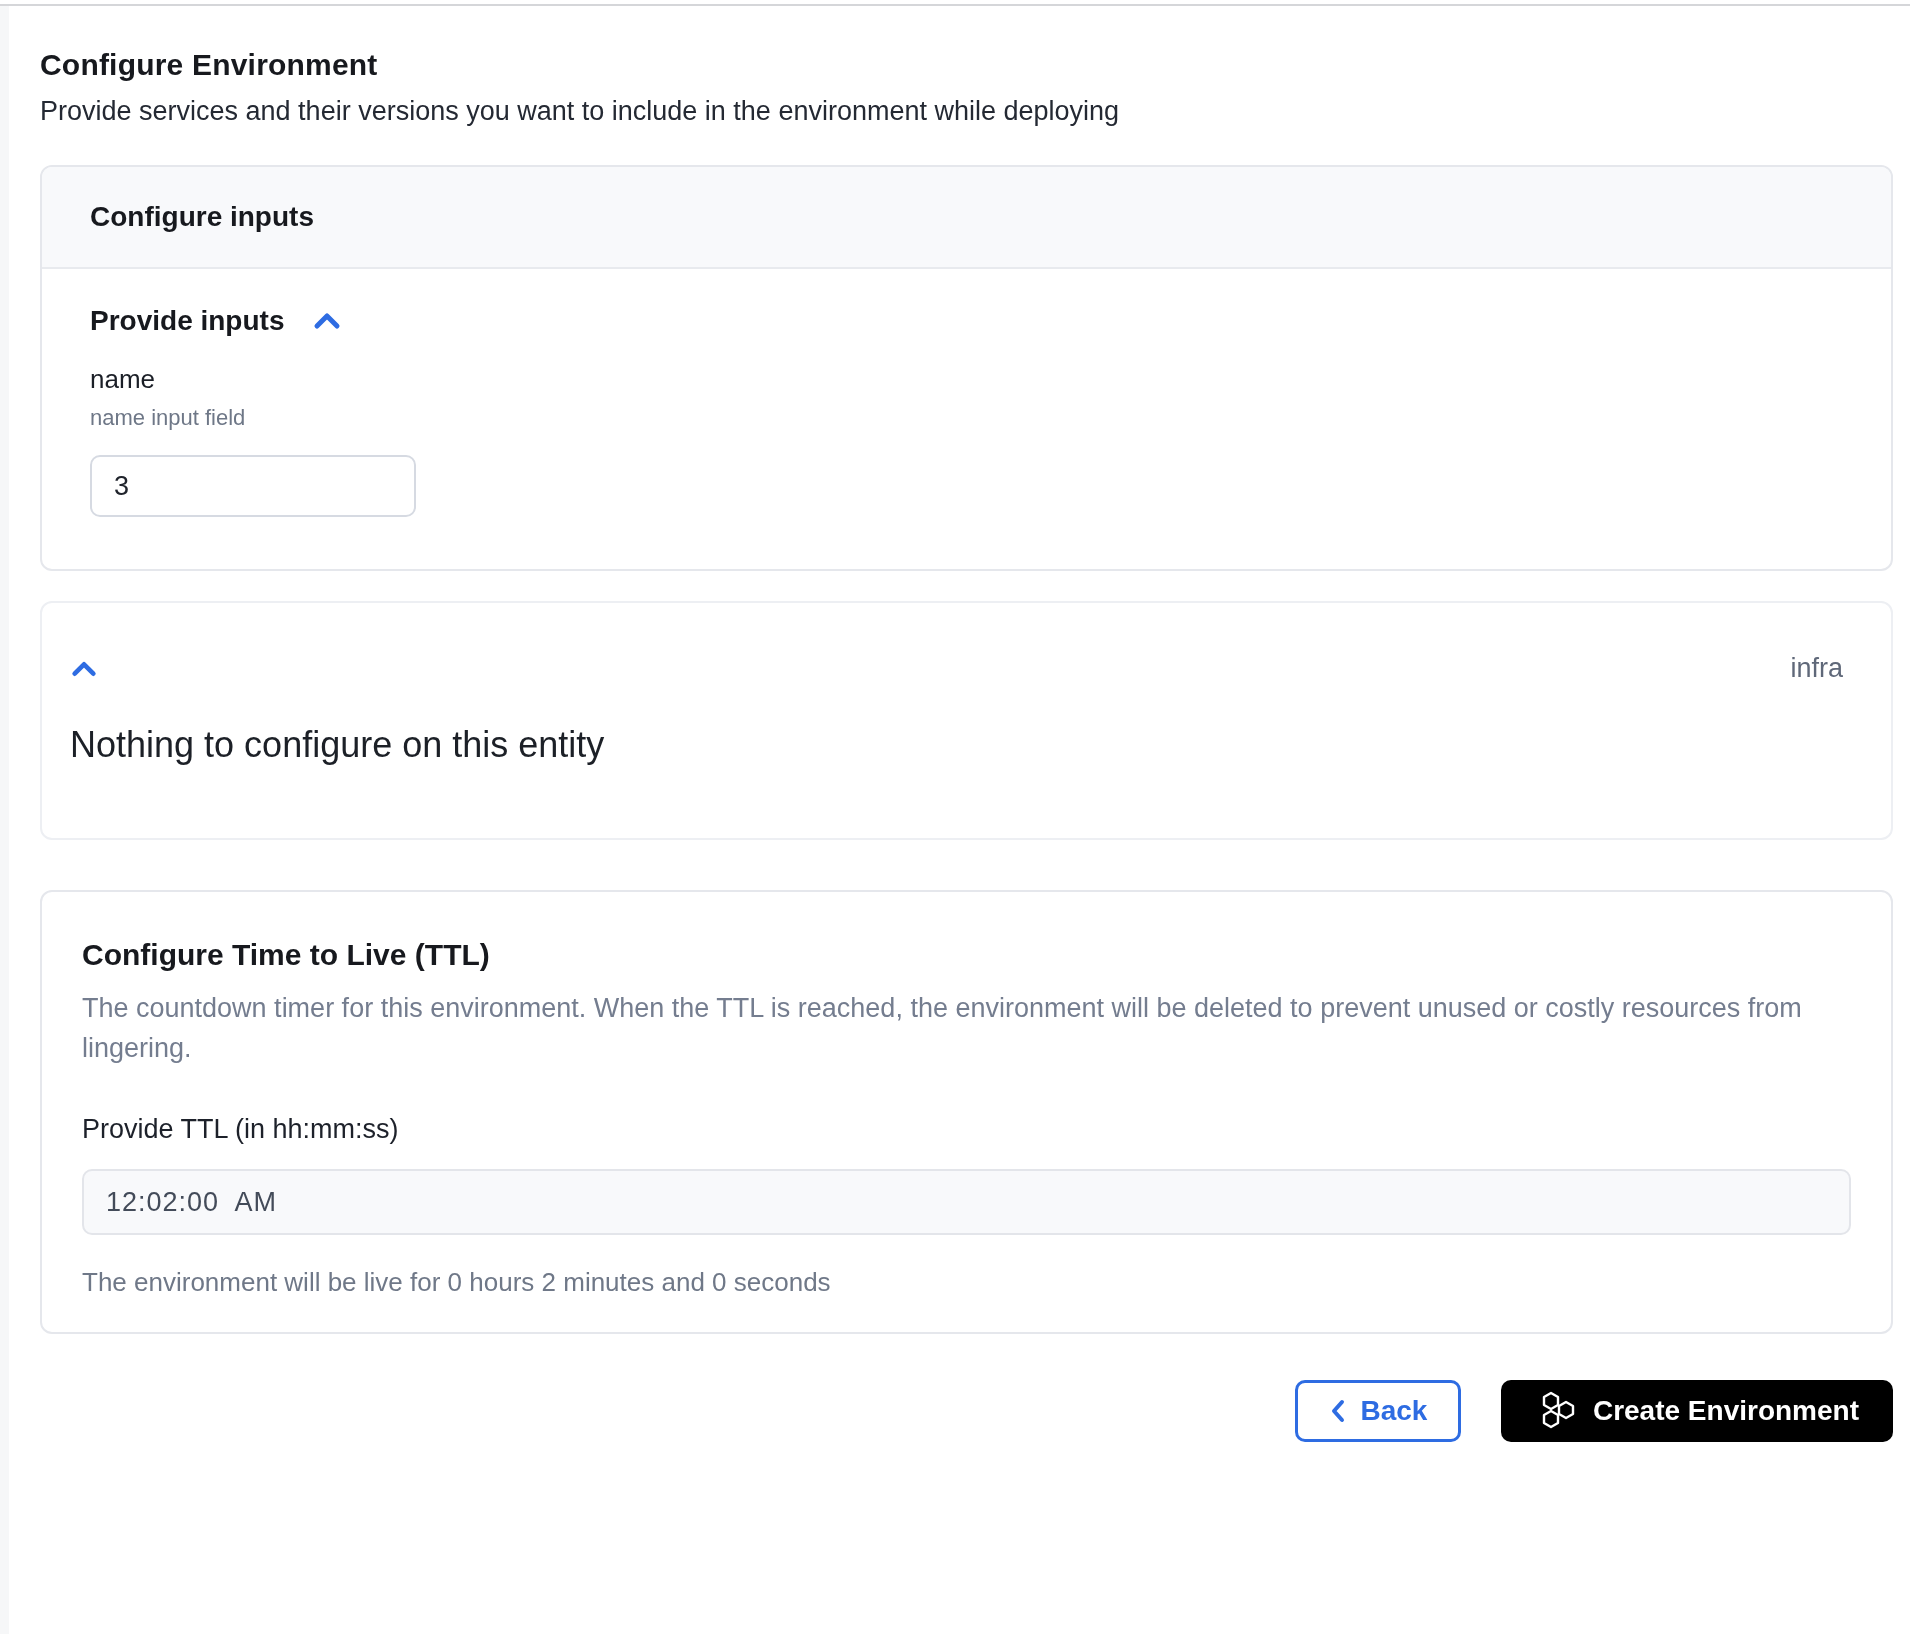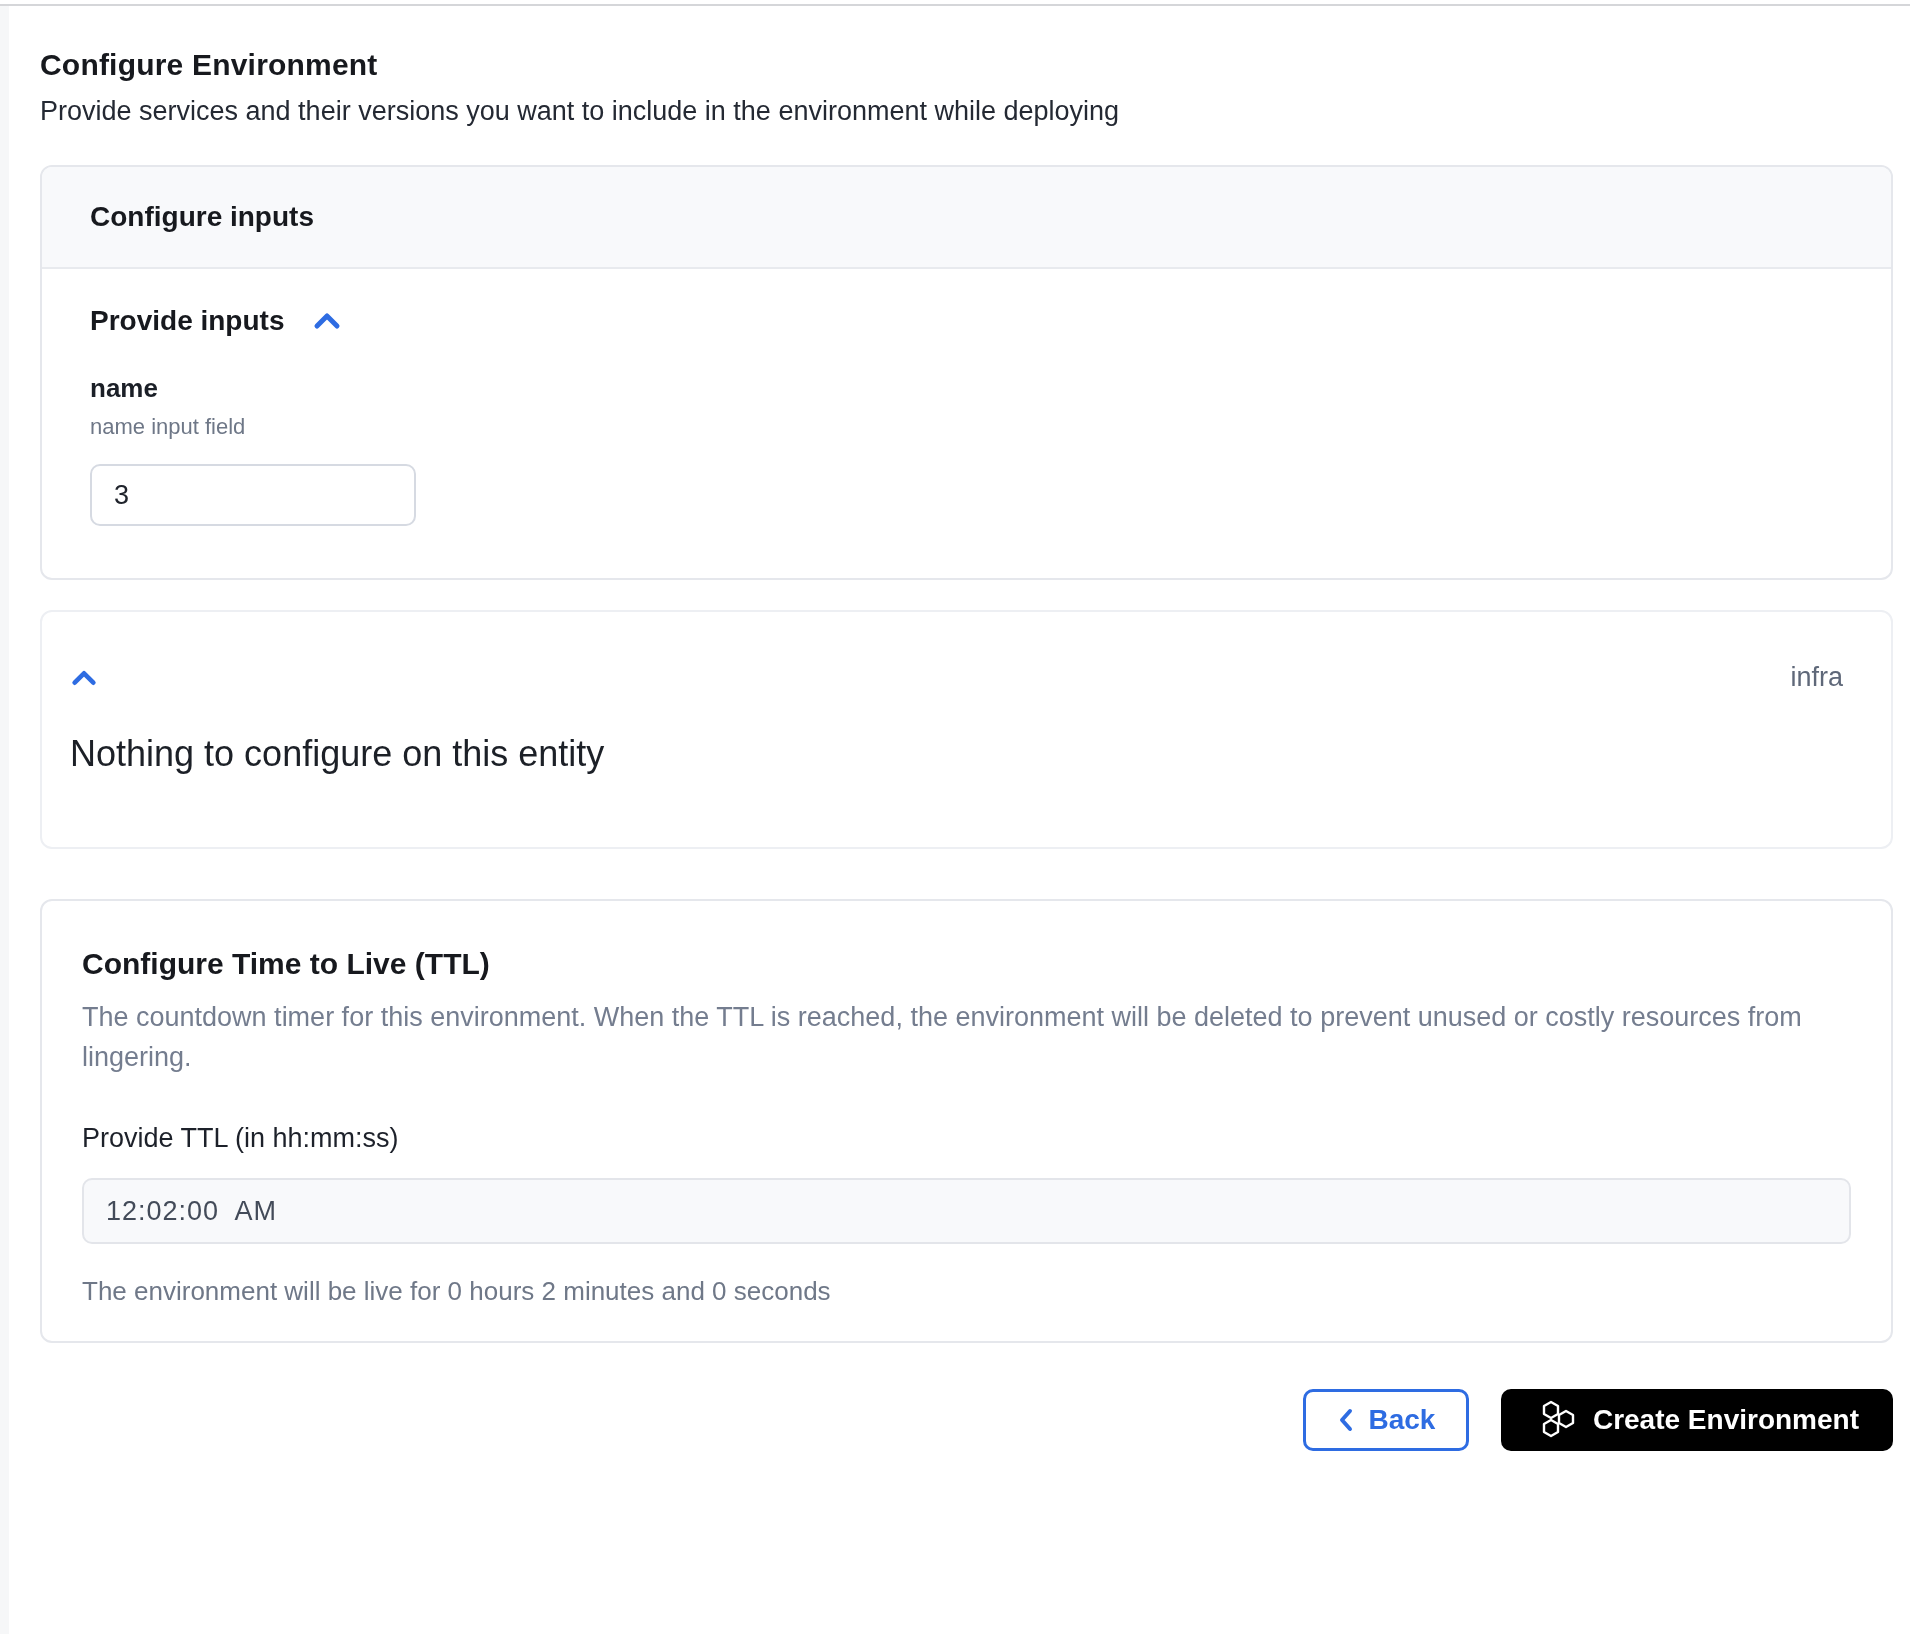--- a/index.html
+++ b/index.html
@@ -23,21 +23,21 @@
     background:#f8f9fb; border-bottom:2px solid #e8eaee;
     border-radius:10px 10px 0 0; padding:34px 48px;
     font-size:28px; font-weight:700; color:#17191e;
   }
   .card-body { padding:36px 48px 52px; }
 
   .section-row { display:flex; align-items:center; gap:28px; }
   .section-row .section-label { font-size:28px; font-weight:700; color:#17191e; }
   .chev-btn { background:none; border:none; cursor:pointer; display:flex; align-items:center; padding:0; }
 
-  .field-label { margin-top:36px; font-size:26px; color:#1b1f27;font-weight:bold; }
+  .field-label { margin-top:27px; font-size:26px; color:#1b1f27; }
   .field-help { margin-top:10px; font-size:22px; color:#6e7787; }
   .text-input {
     display:block; margin-top:24px; width:326px; height:62px;
     border:2px solid #d6dae2; border-radius:10px; background:#ffffff;
     padding:0 22px; font-family:"Liberation Sans", sans-serif;
     font-size:27px; color:#20242c; outline:none;
   }
 
   
   .entities-heading { margin-top:94px; font-size:30px; font-weight:700; color:#17191e; }
@@ -56,21 +56,21 @@
   .ttl-label { margin-top:46px; font-size:27px; color:#1d212a; }
   .ttl-input {
     display:block; margin-top:24px; width:100%; height:66px;
     background:#f8f9fb; border:2px solid #e3e5ea; border-radius:10px;
     padding:10px 22px; font-family:"Liberation Sans", sans-serif;
     font-size:27px; color:#434b59; letter-spacing:1px; outline:none;
   }
   .ttl-helper { margin-top:32px; font-size:26px; color:#6f7888; }
 
   
-  .actions { margin-top:46px; display:flex; justify-content:flex-end; align-items:center; gap:32px; }
+  .actions { margin-top:46px; display:flex; justify-content:flex-end; align-items:center; gap:40px; }
   .btn { display:flex; align-items:center; justify-content:center; cursor:pointer; border-radius:10px; font-family:"Liberation Sans", sans-serif; font-weight:700; font-size:28px; }
   .btn-back {
     width:166px; height:62px; background:#ffffff;
     border:3px solid #2e6ce2; color:#2e6ce2; gap:12px;
   }
   .btn-create {
     height:62px; padding:0 34px; background:#000000; border:none; color:#ffffff; gap:14px;
   }
   .icon { display:inline-flex; align-items:center; justify-content:center; }
 </style>

